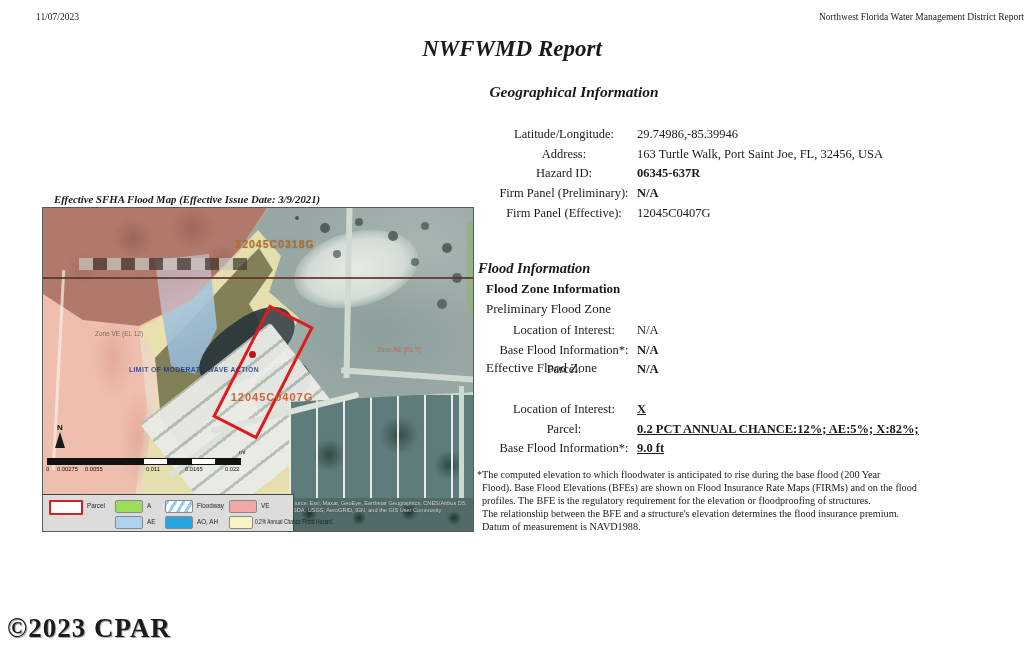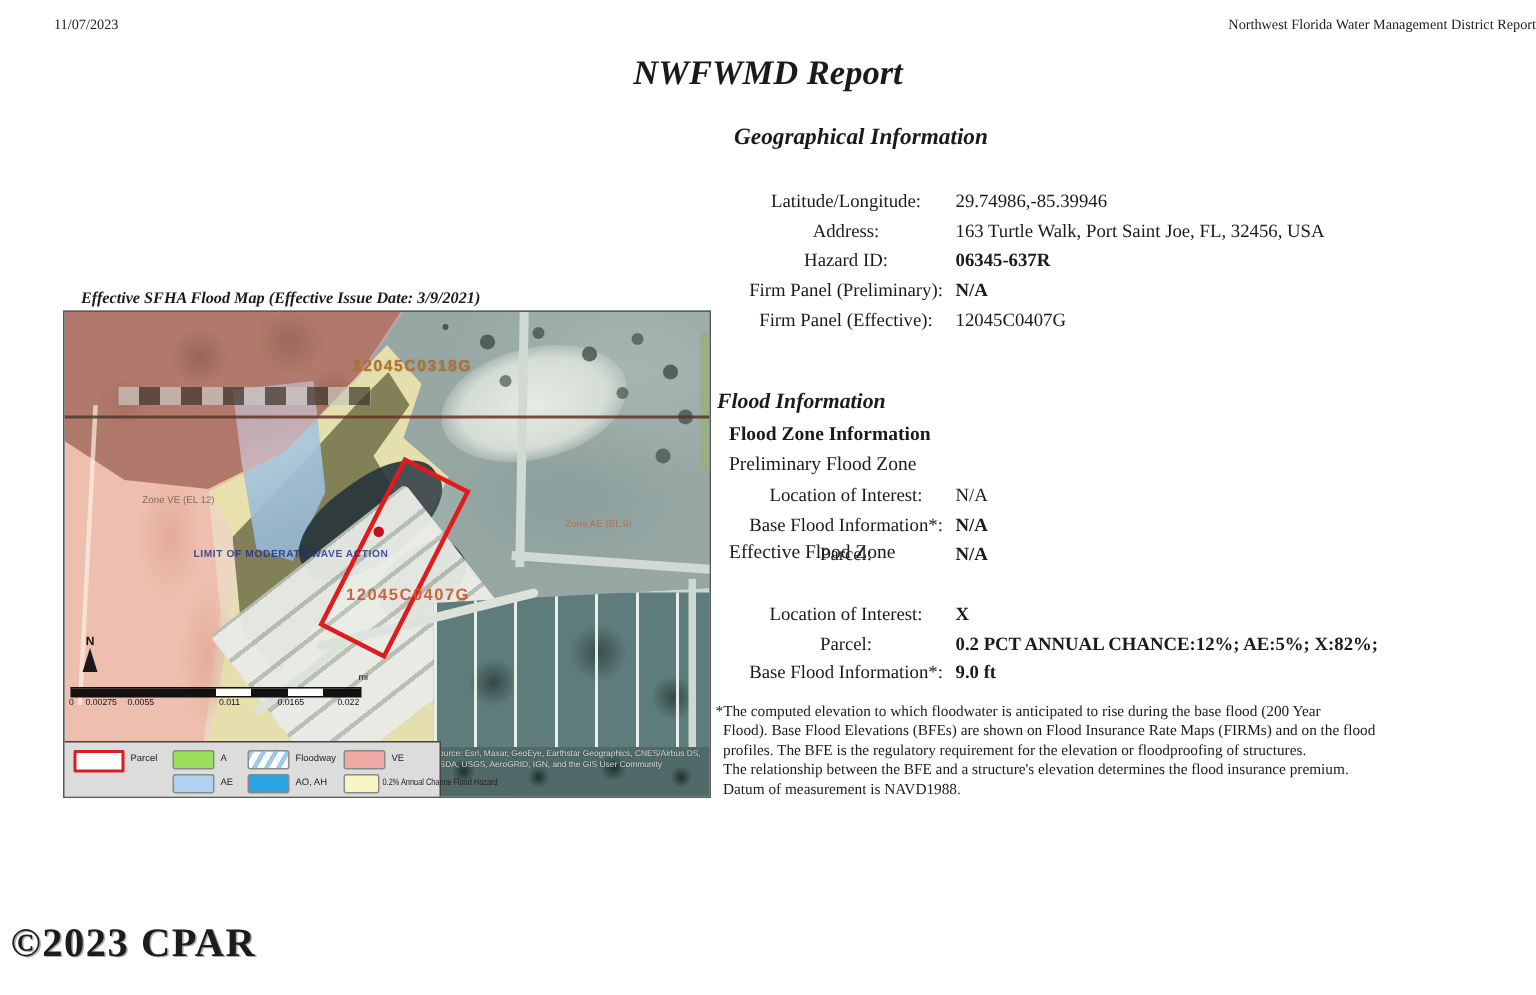--- a/index.html
+++ b/index.html
@@ -16,21 +16,21 @@
   #geo-hdr{left:124px;right:0;top:83px;text-align:center;font-size:15.5px;font-weight:bold;font-style:italic;}
   .info-rows{left:491px;top:125px;width:520px;}
   .info-row{height:19.7px;font-size:12.5px;line-height:19.7px;white-space:nowrap;}
   .info-row .lbl{display:inline-block;width:146px;text-align:center;}
   .val-bold{font-weight:bold;}
   #flood-hdr{left:478px;top:241px;font-size:14.5px;font-weight:bold;font-style:italic;margin-top:19px;}
   #fzi-hdr{left:486px;top:281px;font-size:13px;font-weight:bold;}
   #prelim-hdr{left:486px;top:301px;font-size:13px;}
   #eff-hdr{left:486px;top:360px;font-size:13px;}
   #prelim-rows{top:321px;}
-  #eff-rows{top:400px;}
+  #eff-rows{top:400px;text-decoration:underline;}
   #footnote{left:477px;top:468px;width:472px;font-size:10.2px;line-height:13.1px;}
   #footnote .fl{white-space:nowrap;}
   #footnote .fl + .fl{padding-left:5px;}
   
   #map-caption{left:54px;top:193px;font-size:10.8px;font-weight:bold;font-style:italic;font-family:Liberation Serif, serif;}
   #map{left:42px;top:207px;width:430px;height:323px;border:1px solid #5a5a5a;background:#96a7a4;overflow:hidden;font-family:Liberation Sans, sans-serif;}
   #map .abs{position:absolute;}
   .m-base{inset:0;background:
       radial-gradient(ellipse 140px 90px at 78% 38%, rgba(140,158,155,.9), rgba(140,158,155,0) 70%),
       radial-gradient(ellipse 180px 120px at 88% 12%, rgba(170,185,180,.8), rgba(170,185,180,0) 70%),

